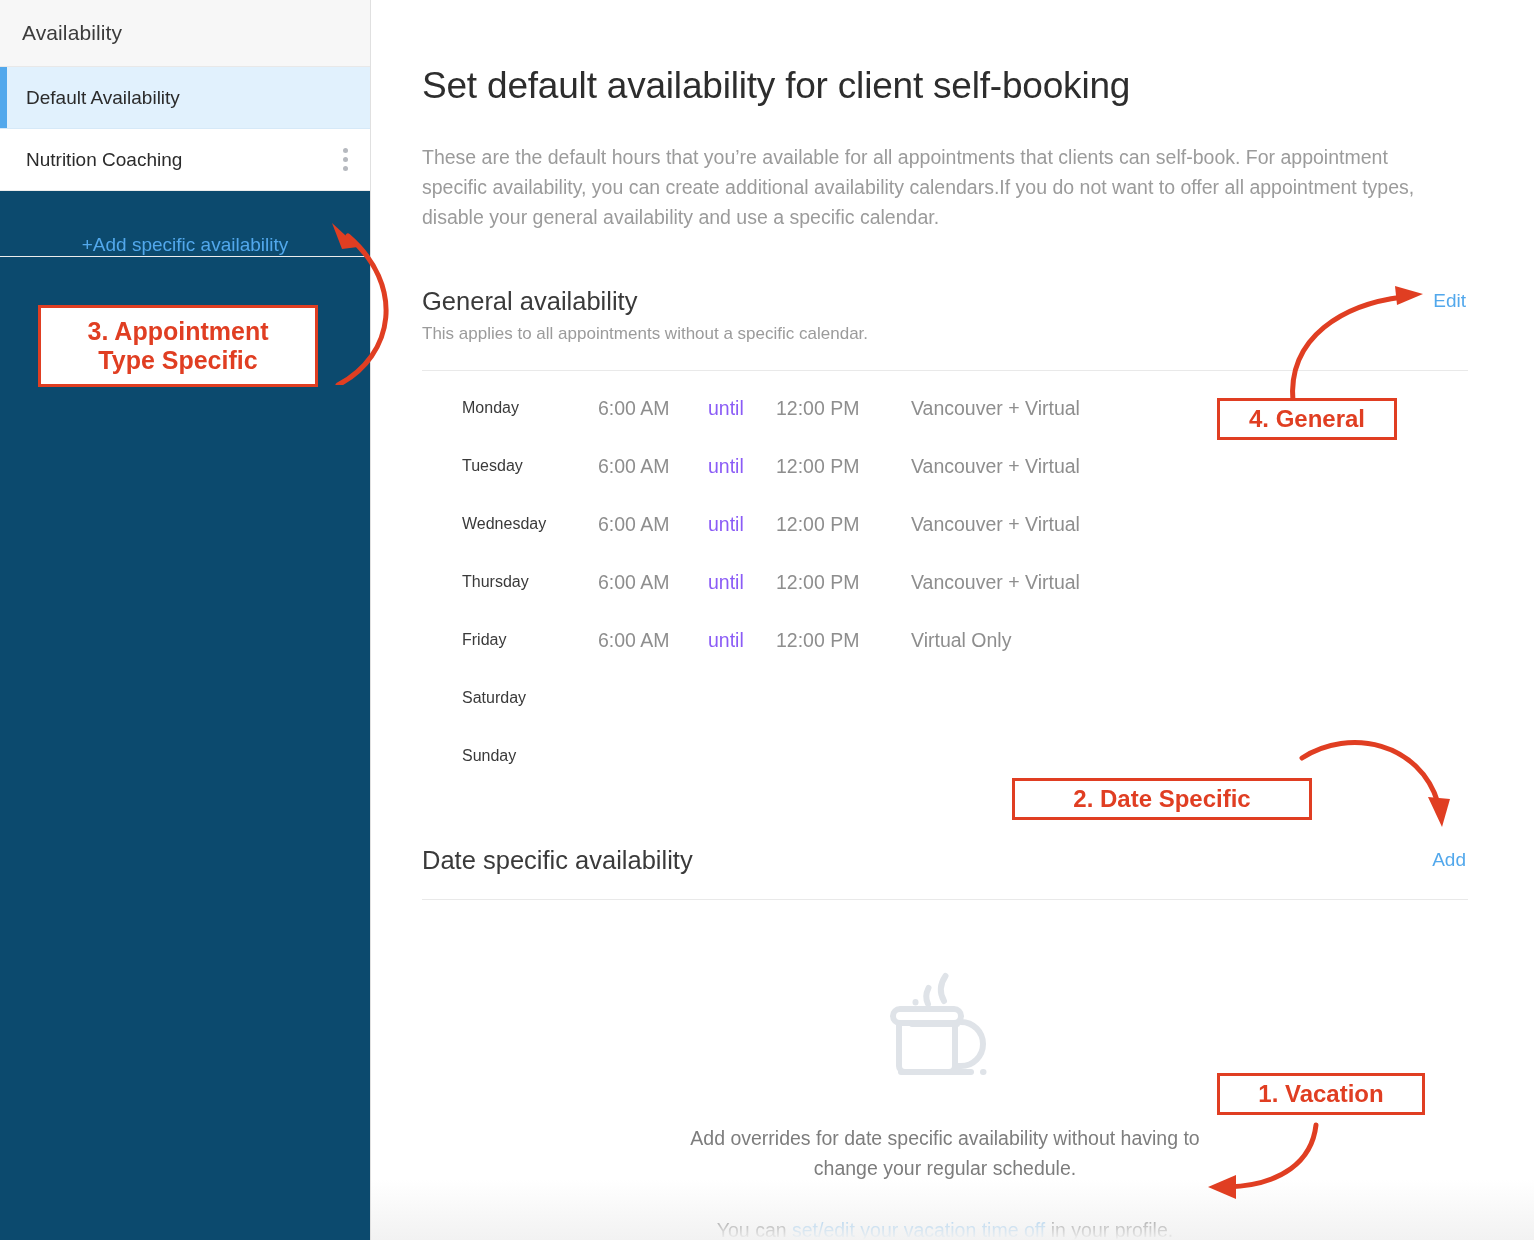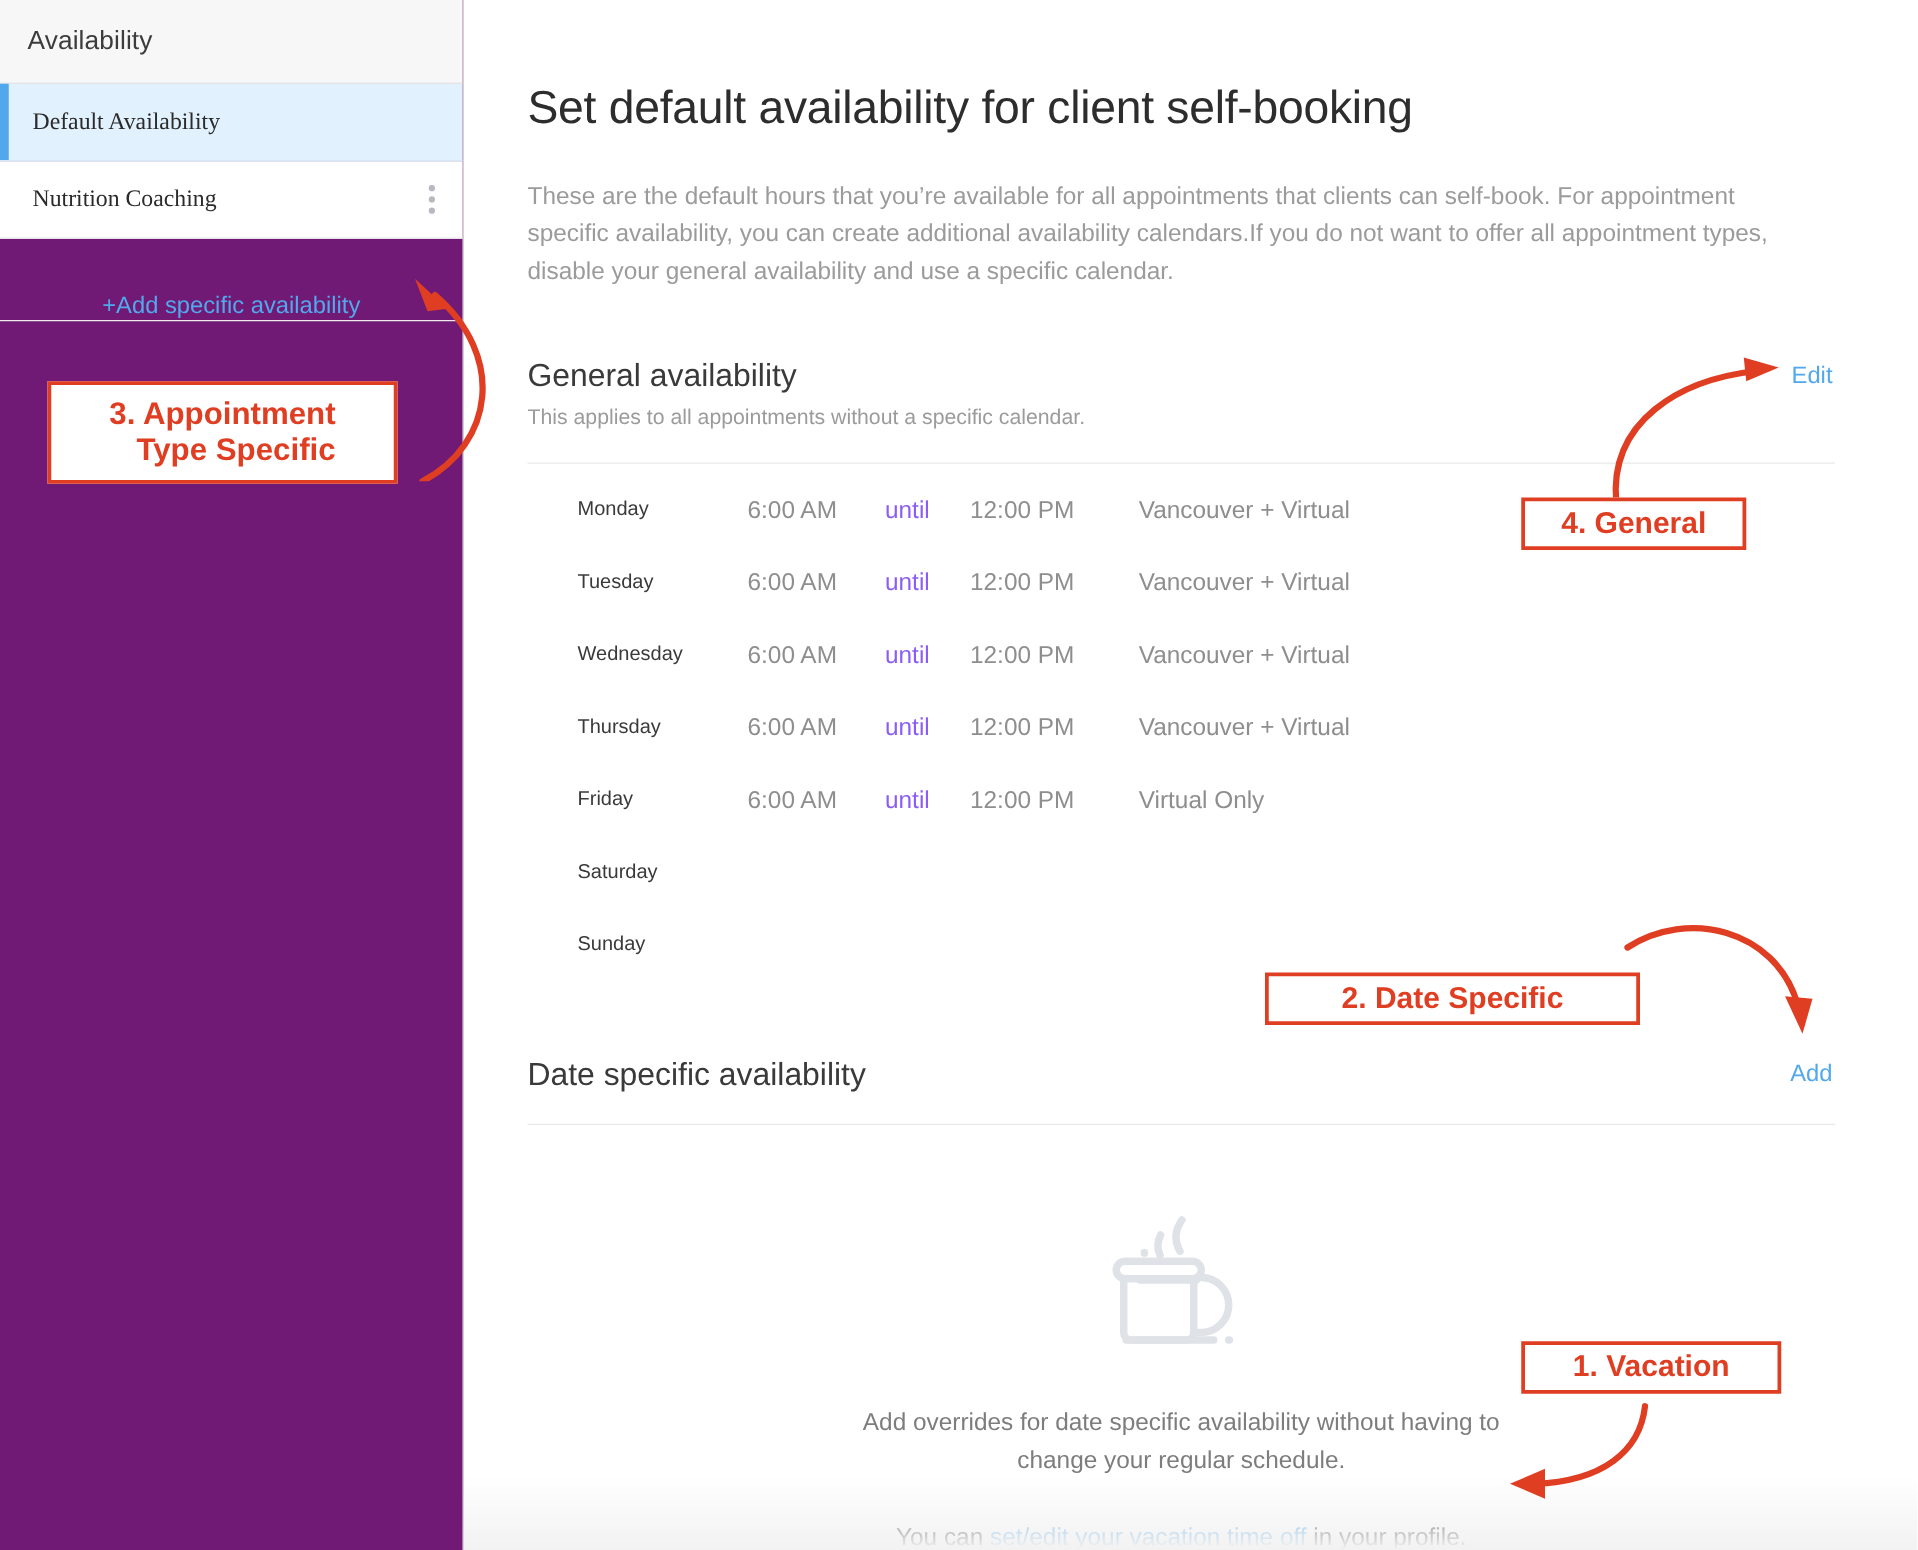--- a/index.html
+++ b/index.html
@@ -20,21 +20,21 @@
     height: 1240px;
     display: flex;
     background: #ffffff;
   }
 
   
   .sidebar {
     position: relative;
     width: 371px;
     height: 1240px;
-    background: #701a75;
+    background: #0c4a6e;
     border-right: 1px solid #e0e0e0;
     box-sizing: border-box;
     flex: 0 0 371px;
   }
   .sidebar-header {
     height: 67px;
     background: #f7f7f7;
     border-bottom: 1px solid #e8e8e8;
     display: flex;
     align-items: center;
@@ -51,21 +51,20 @@
     position: relative;
     height: 62px;
     display: flex;
     align-items: center;
     padding-left: 26px;
     padding-right: 14px;
     box-sizing: border-box;
     border-bottom: 1px solid #ececec;
     background: #ffffff;
     cursor: pointer;
-    font-family: Liberation Serif, serif;
   }
   .nav-item.active {
     background: #e1f1fd;
     border-bottom: 1px solid #d6e9f8;
   }
   .nav-item.active::before {
     content: "";
     position: absolute;
     left: 0;
     top: 0;
@@ -264,21 +263,21 @@
 
   
   .anno {
     position: absolute;
     border: 3px solid #e03e22;
     background: #ffffff;
     color: #e03e22;
     font-weight: bold;
     font-size: 25px;
     line-height: 1.18;
-    text-align: right;
+    text-align: center;
     display: flex;
     align-items: center;
     justify-content: center;
     box-sizing: border-box;
     z-index: 30;
   }
   .anno-svg {
     position: absolute;
     z-index: 29;
     pointer-events: none;

